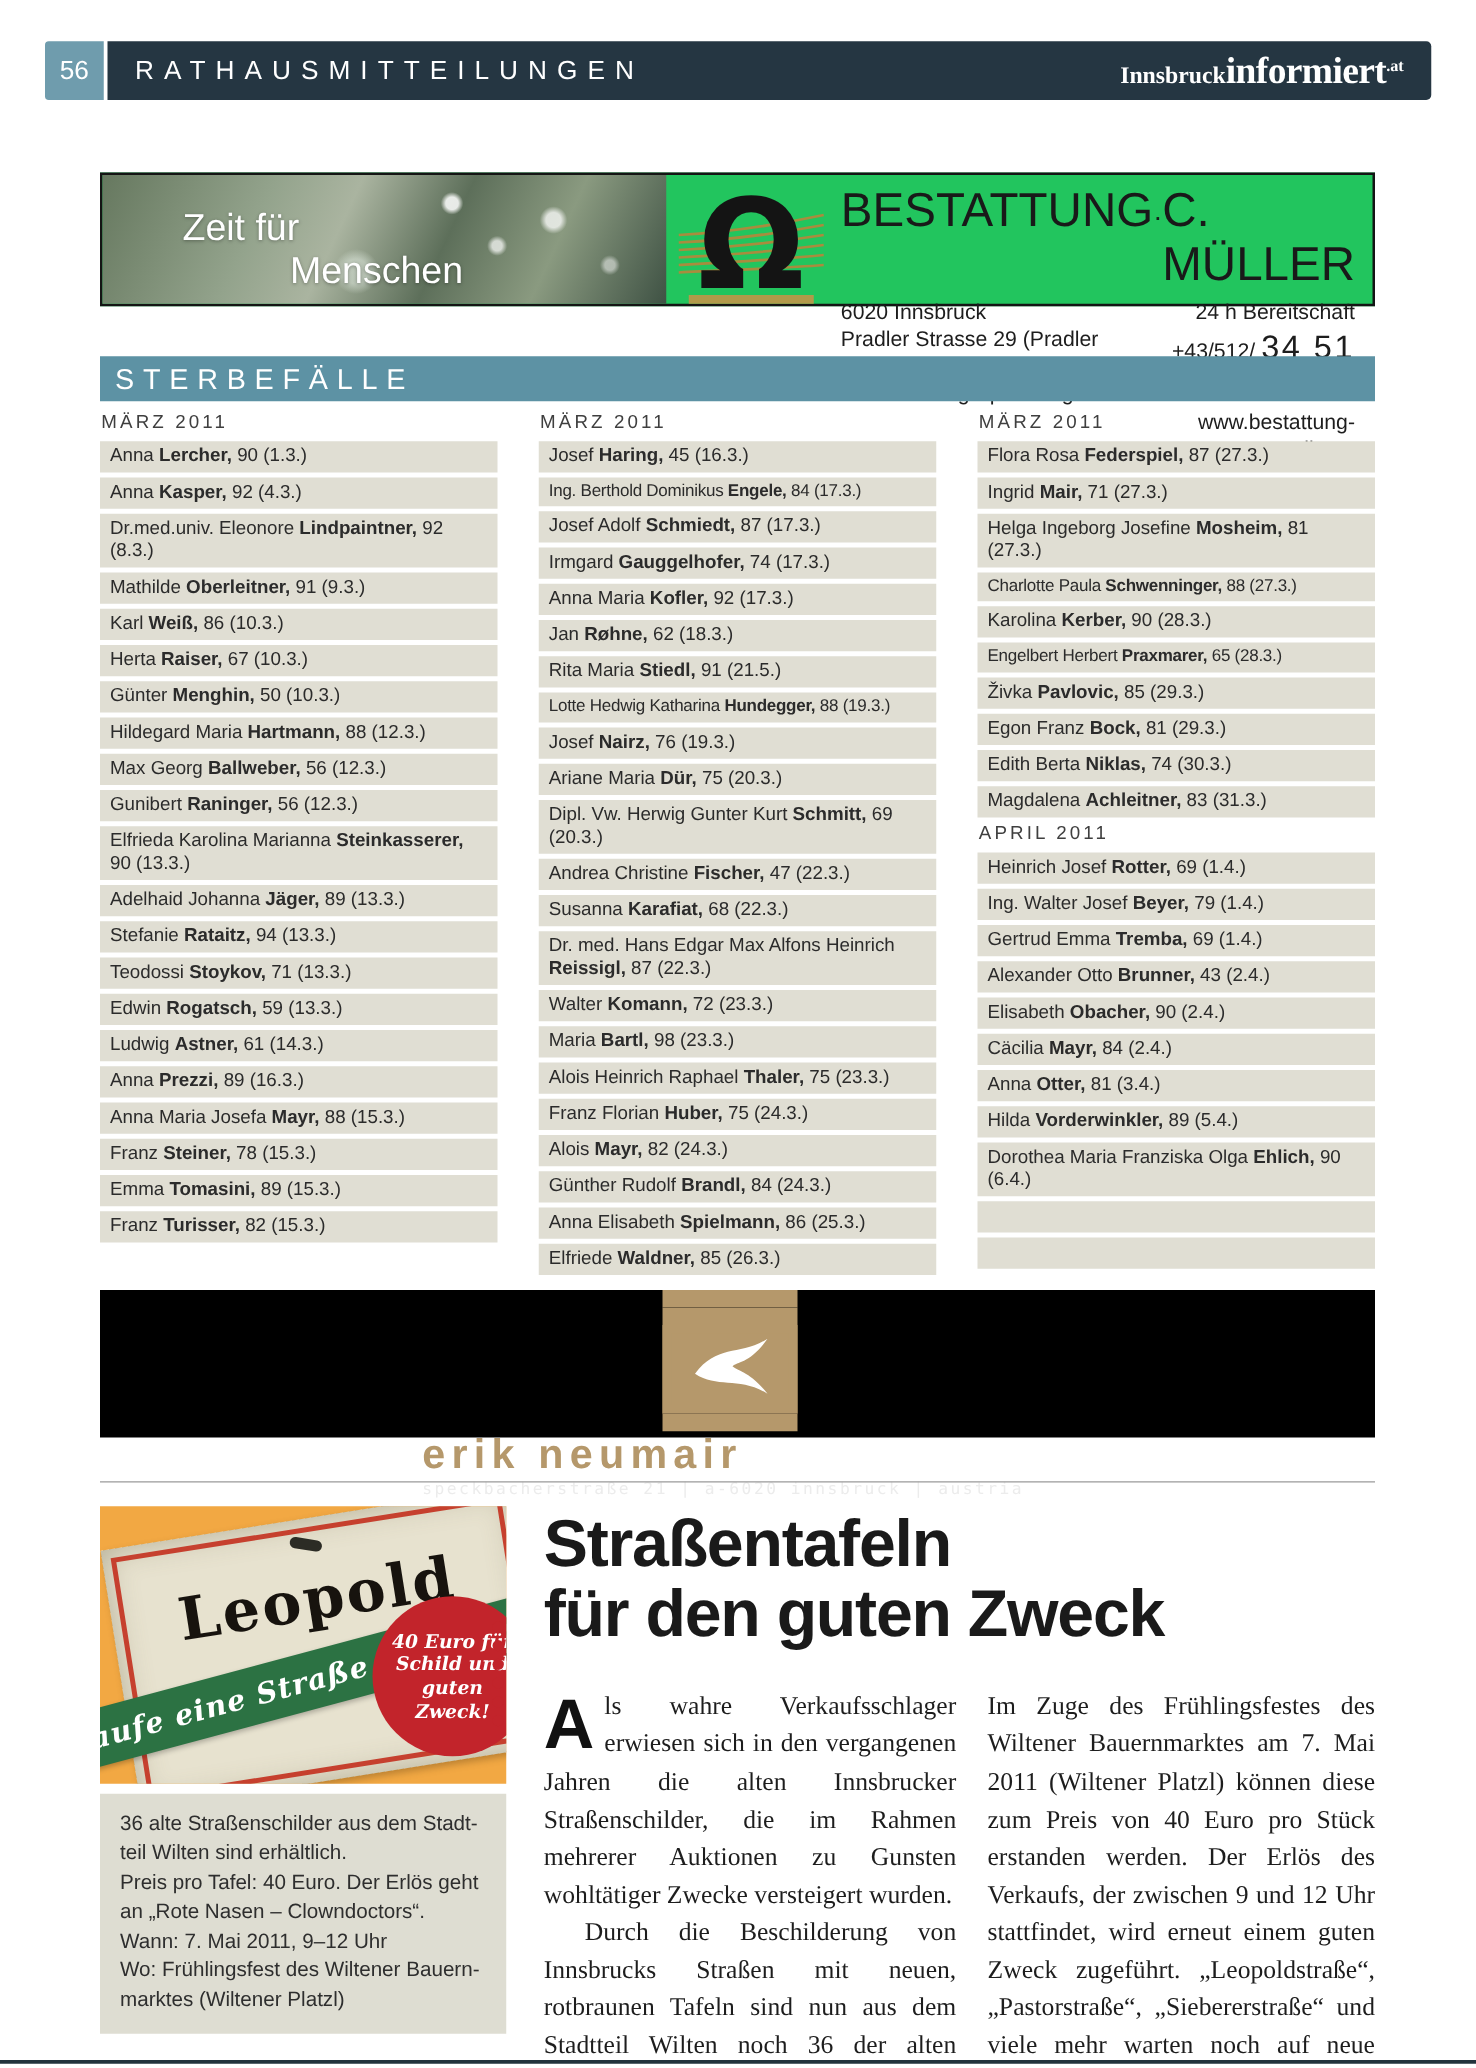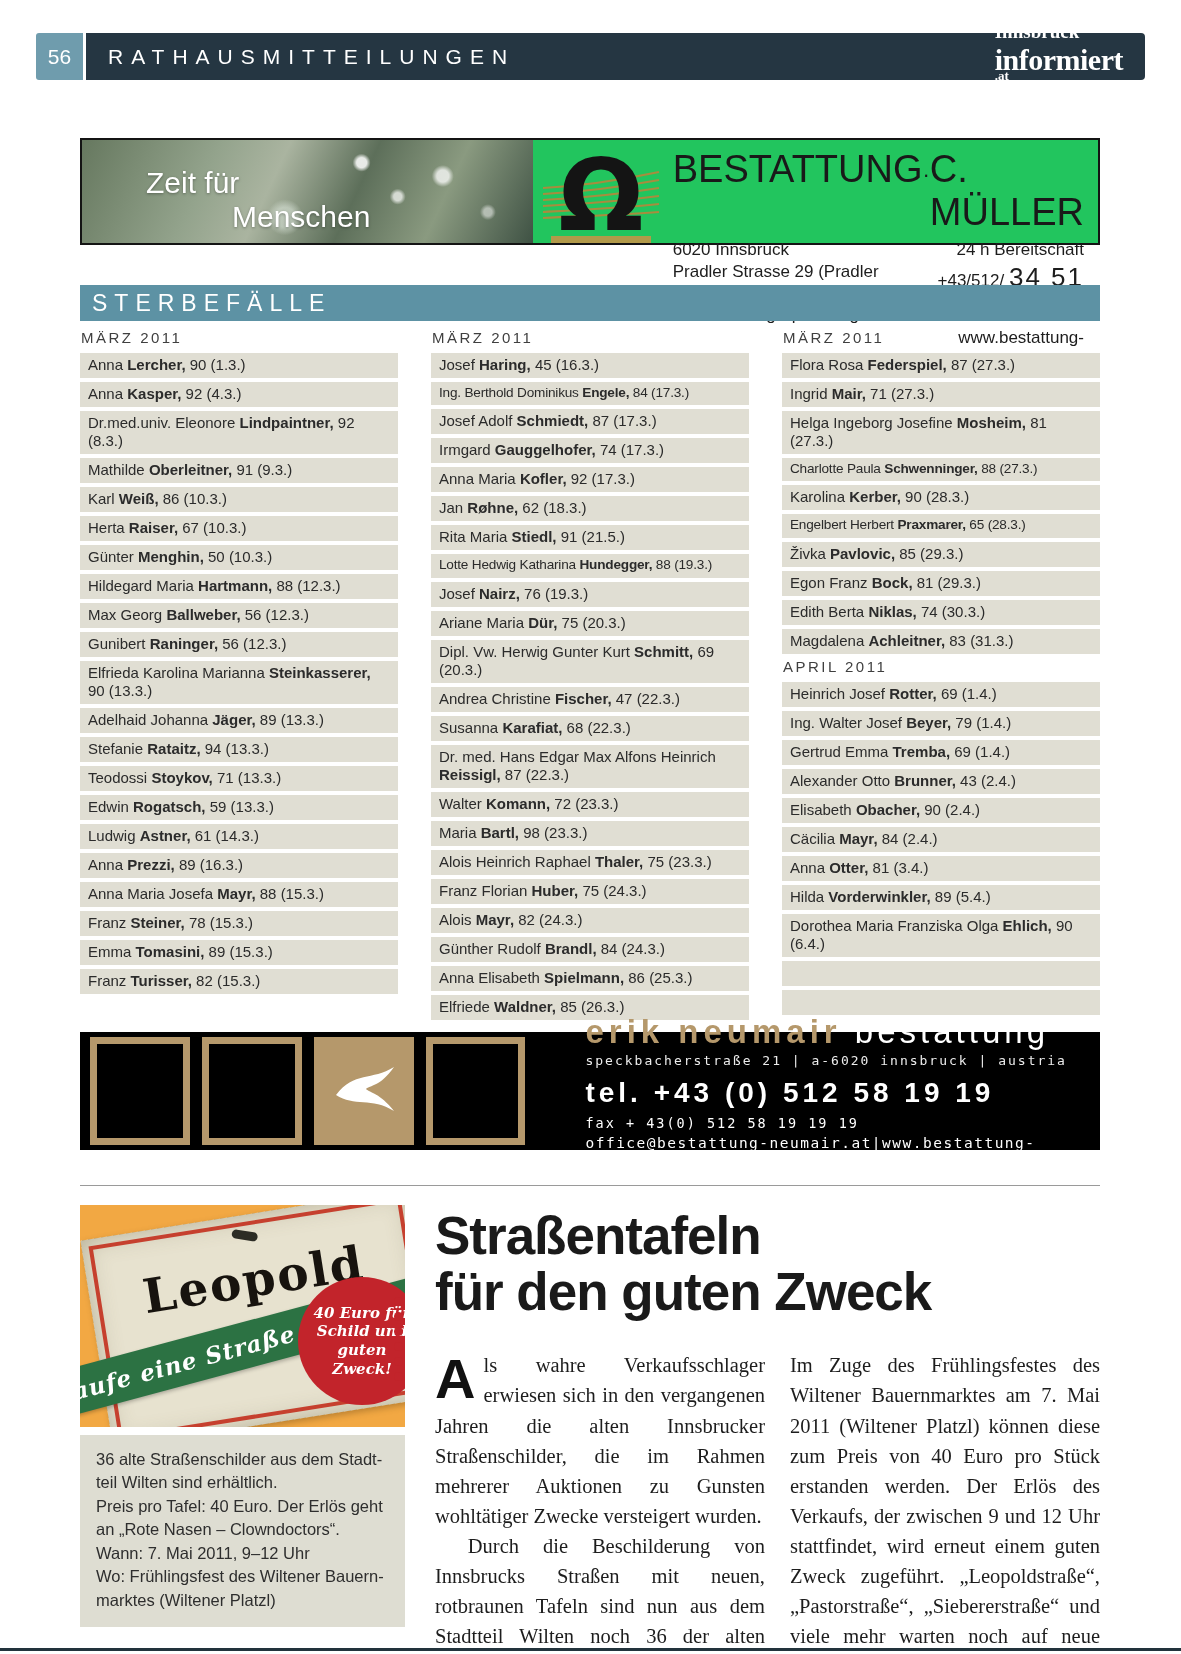--- a/index.html
+++ b/index.html
@@ -6,21 +6,21 @@
   .page{position:relative;width:1181px;height:1654px;background:#fff;overflow:hidden;
         font-family:"Liberation Sans",sans-serif;color:#2b2b2b;padding-left:36px;}
 
   
   .hdr{position:absolute;top:33px;left:36px;width:1109px;height:47px;display:flex;}
   .hdr .pagenum{width:47px;background:#6f9cad;color:#fff;font-size:21px;
     display:flex;align-items:center;justify-content:center;border-radius:3px 0 0 3px;}
   .hdr .hbar{flex:1;margin-left:3px;background:#253642;display:flex;align-items:center;
     padding:0 22px;border-radius:0 4px 4px 0;}
   .hdr .section{color:#fff;font-size:21px;letter-spacing:8px;font-weight:400;}
-  .hdr .brand{margin-left:auto;color:#fff;font-family:"Liberation Serif",serif;display:flex;align-items:baseline;flex-direction:column;}
+  .hdr .brand{margin-left:auto;color:#fff;font-family:"Liberation Serif",serif;display:flex;align-items:baseline;}
   .brand .b1{font-size:19px;font-weight:700;}
   .brand .b2{font-size:30px;font-weight:700;letter-spacing:-0.5px;}
   .brand .b3{font-size:13px;font-weight:700;position:relative;top:-9px;}
 
   
   .ad1{position:absolute;top:138px;left:80px;width:1020px;height:107px;border:2px solid #141414;
        display:flex;background:#22c55e;box-sizing:border-box;}
   .ad1-photo{width:452px;position:relative;overflow:hidden;
     background:
       radial-gradient(circle at 62% 22%, rgba(255,255,255,.85) 0 5px, rgba(255,255,255,0) 9px),
@@ -50,21 +50,21 @@
   .mlabel{font-size:15px;letter-spacing:2.5px;color:#3f3f3f;margin:2px 0 7px 1px;}
   .drow{background:#e0ded3;padding:3px 8px 4px;margin-bottom:4px;font-size:15px;
         line-height:1.2;color:#2b2b2b;white-space:nowrap;}
   .drow b{font-weight:700;}
   .drow.wrap{white-space:normal;}
   .drow.tight{font-size:13.6px;letter-spacing:-0.2px;}
   .drow.empty{height:18px;}
 
   
   .ad2{position:absolute;top:1032px;left:80px;width:1020px;height:118px;background:#000;
-       display:flex;align-items:center;padding:0 10px;box-sizing:border-box;}
+       display:flex;align-items:center;padding:0 10px;box-sizing:border-box;flex-direction:column;}
   .sq{width:94px;height:94px;border:7px solid #b5986b;background:#000;margin-right:12px;box-sizing:content-box;}
   .sq.gold{background:#b5986b;display:flex;align-items:center;justify-content:center;}
   .ad2-text{margin-left:48px;color:#fff;line-height:1.1;}
   .ad2-l1 .tan{color:#b5986b;font-weight:700;font-size:33px;letter-spacing:5px;}
   .ad2-l1 .wht{color:#fff;font-weight:400;font-size:33px;letter-spacing:4px;}
   .ad2-l2{font-size:13px;letter-spacing:2px;color:#ececec;margin:4px 0 9px;font-family:"DejaVu Sans Mono",monospace;}
   .ad2-l3{font-size:28px;font-weight:700;letter-spacing:4px;}
   .ad2-l4{font-size:13.5px;letter-spacing:2px;margin-top:8px;font-family:"DejaVu Sans Mono",monospace;}
   .ad2-l5{font-size:14.5px;letter-spacing:1.5px;margin-top:5px;font-family:"DejaVu Sans Mono",monospace;}
 

